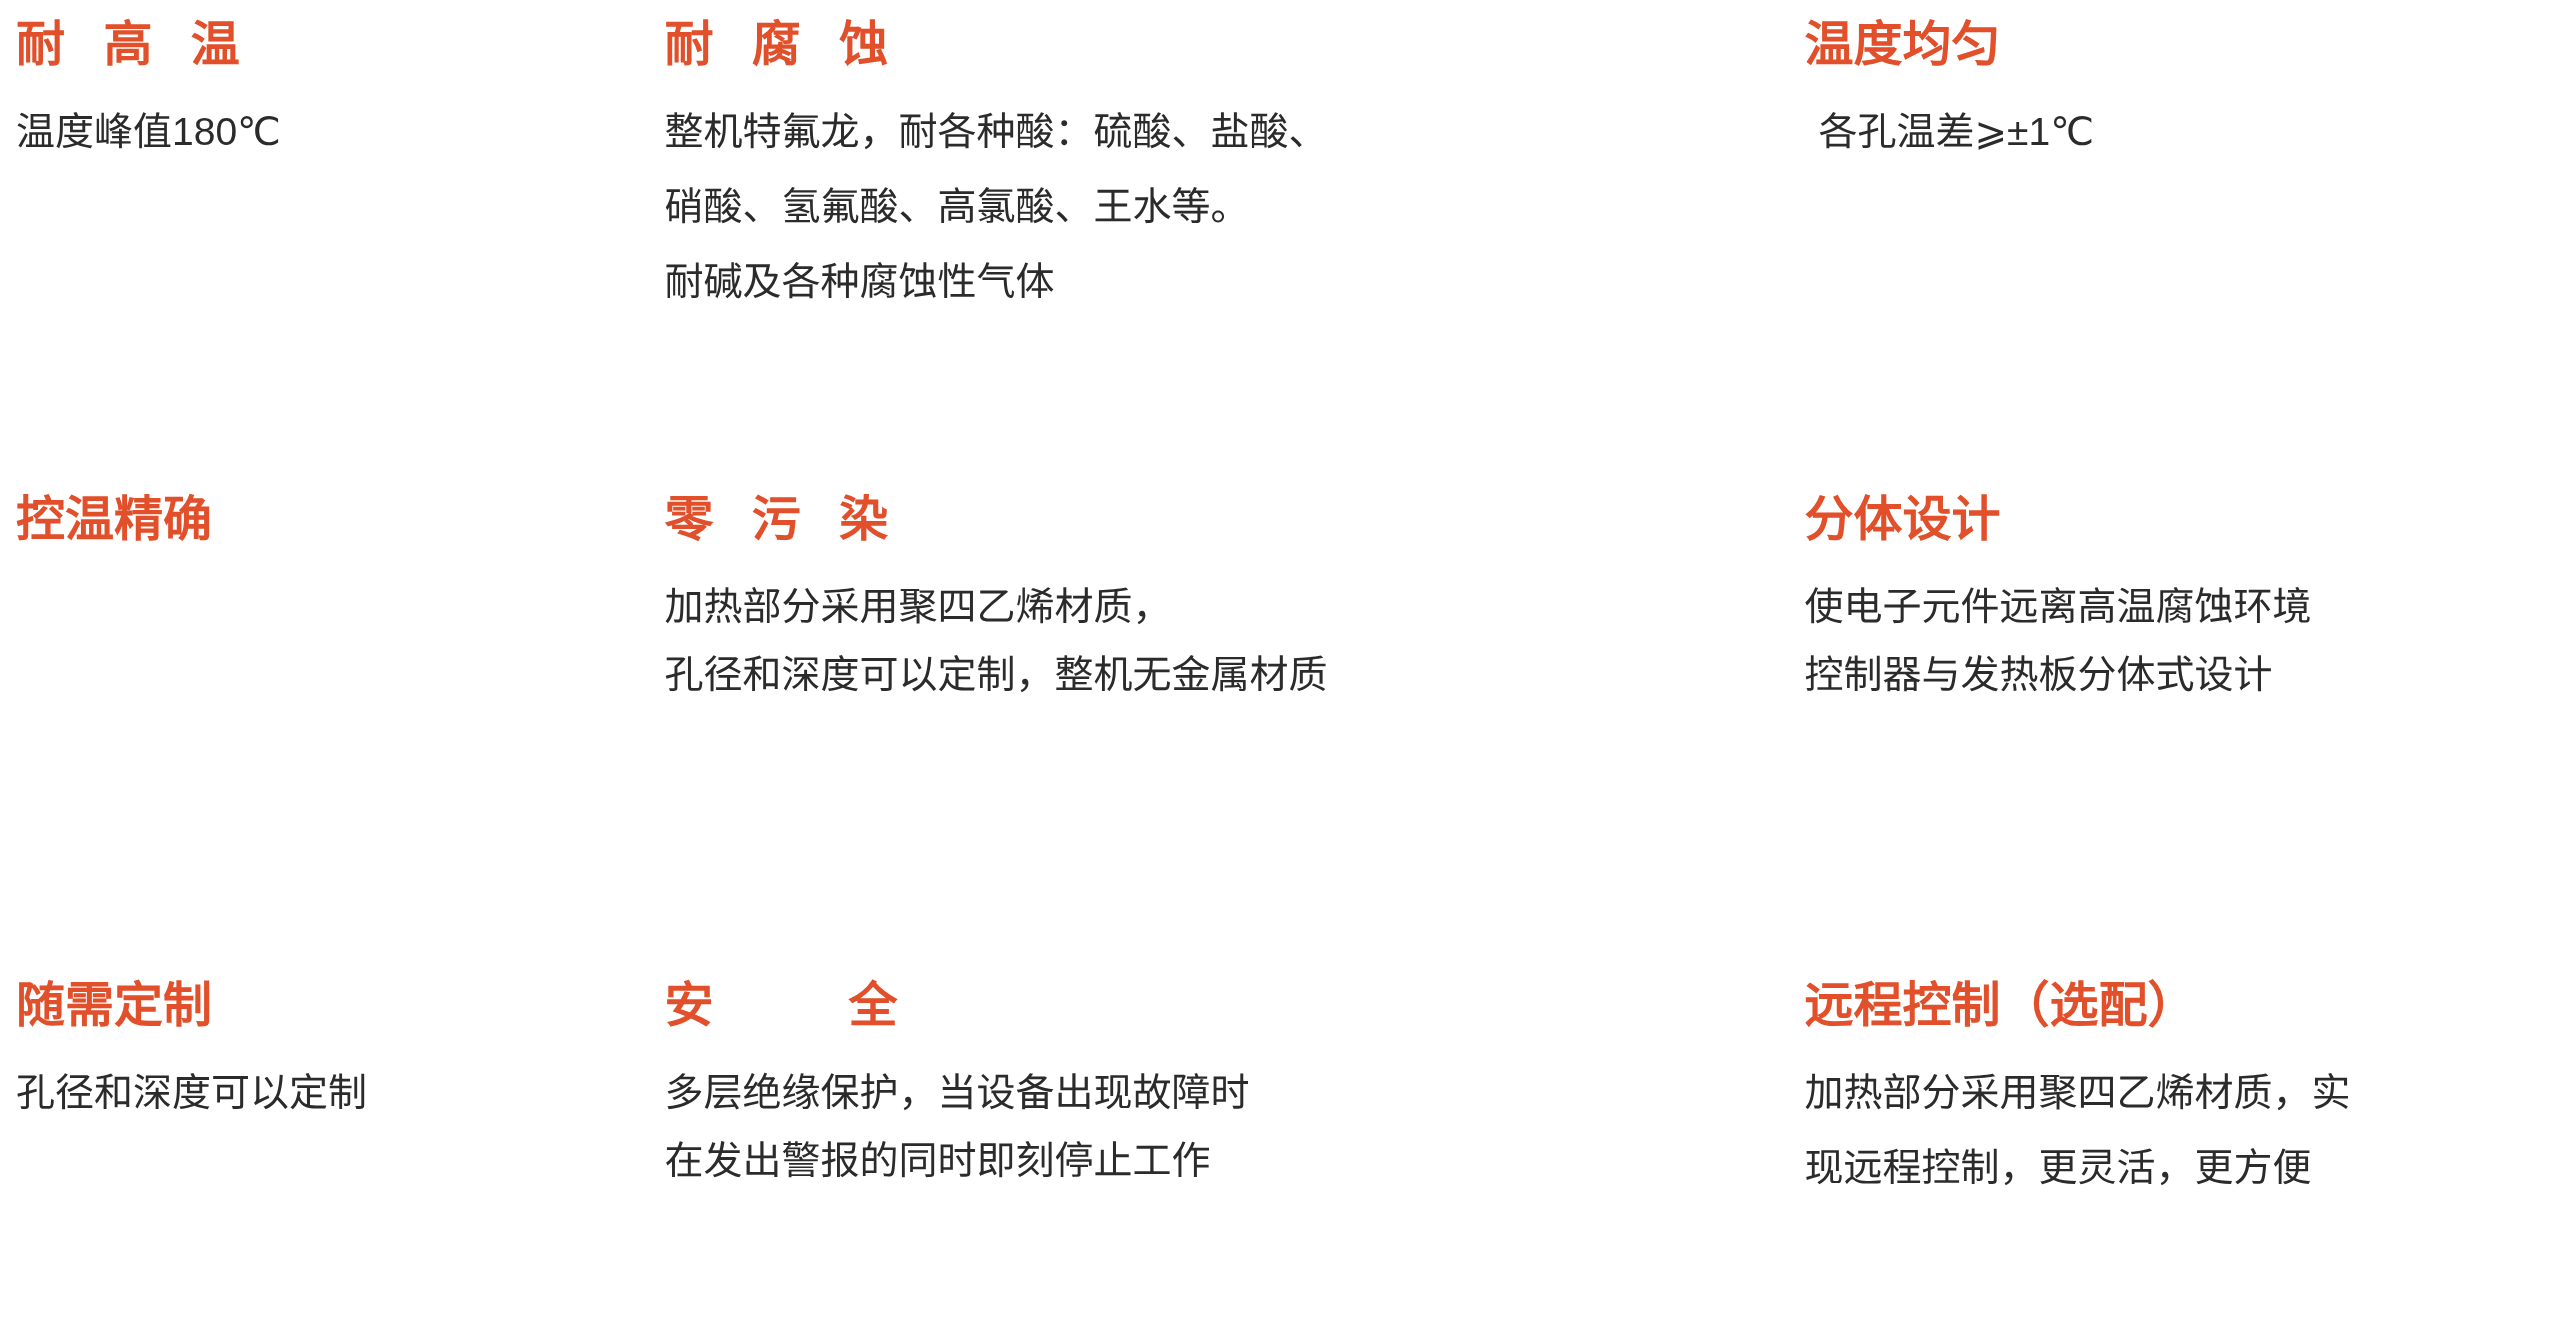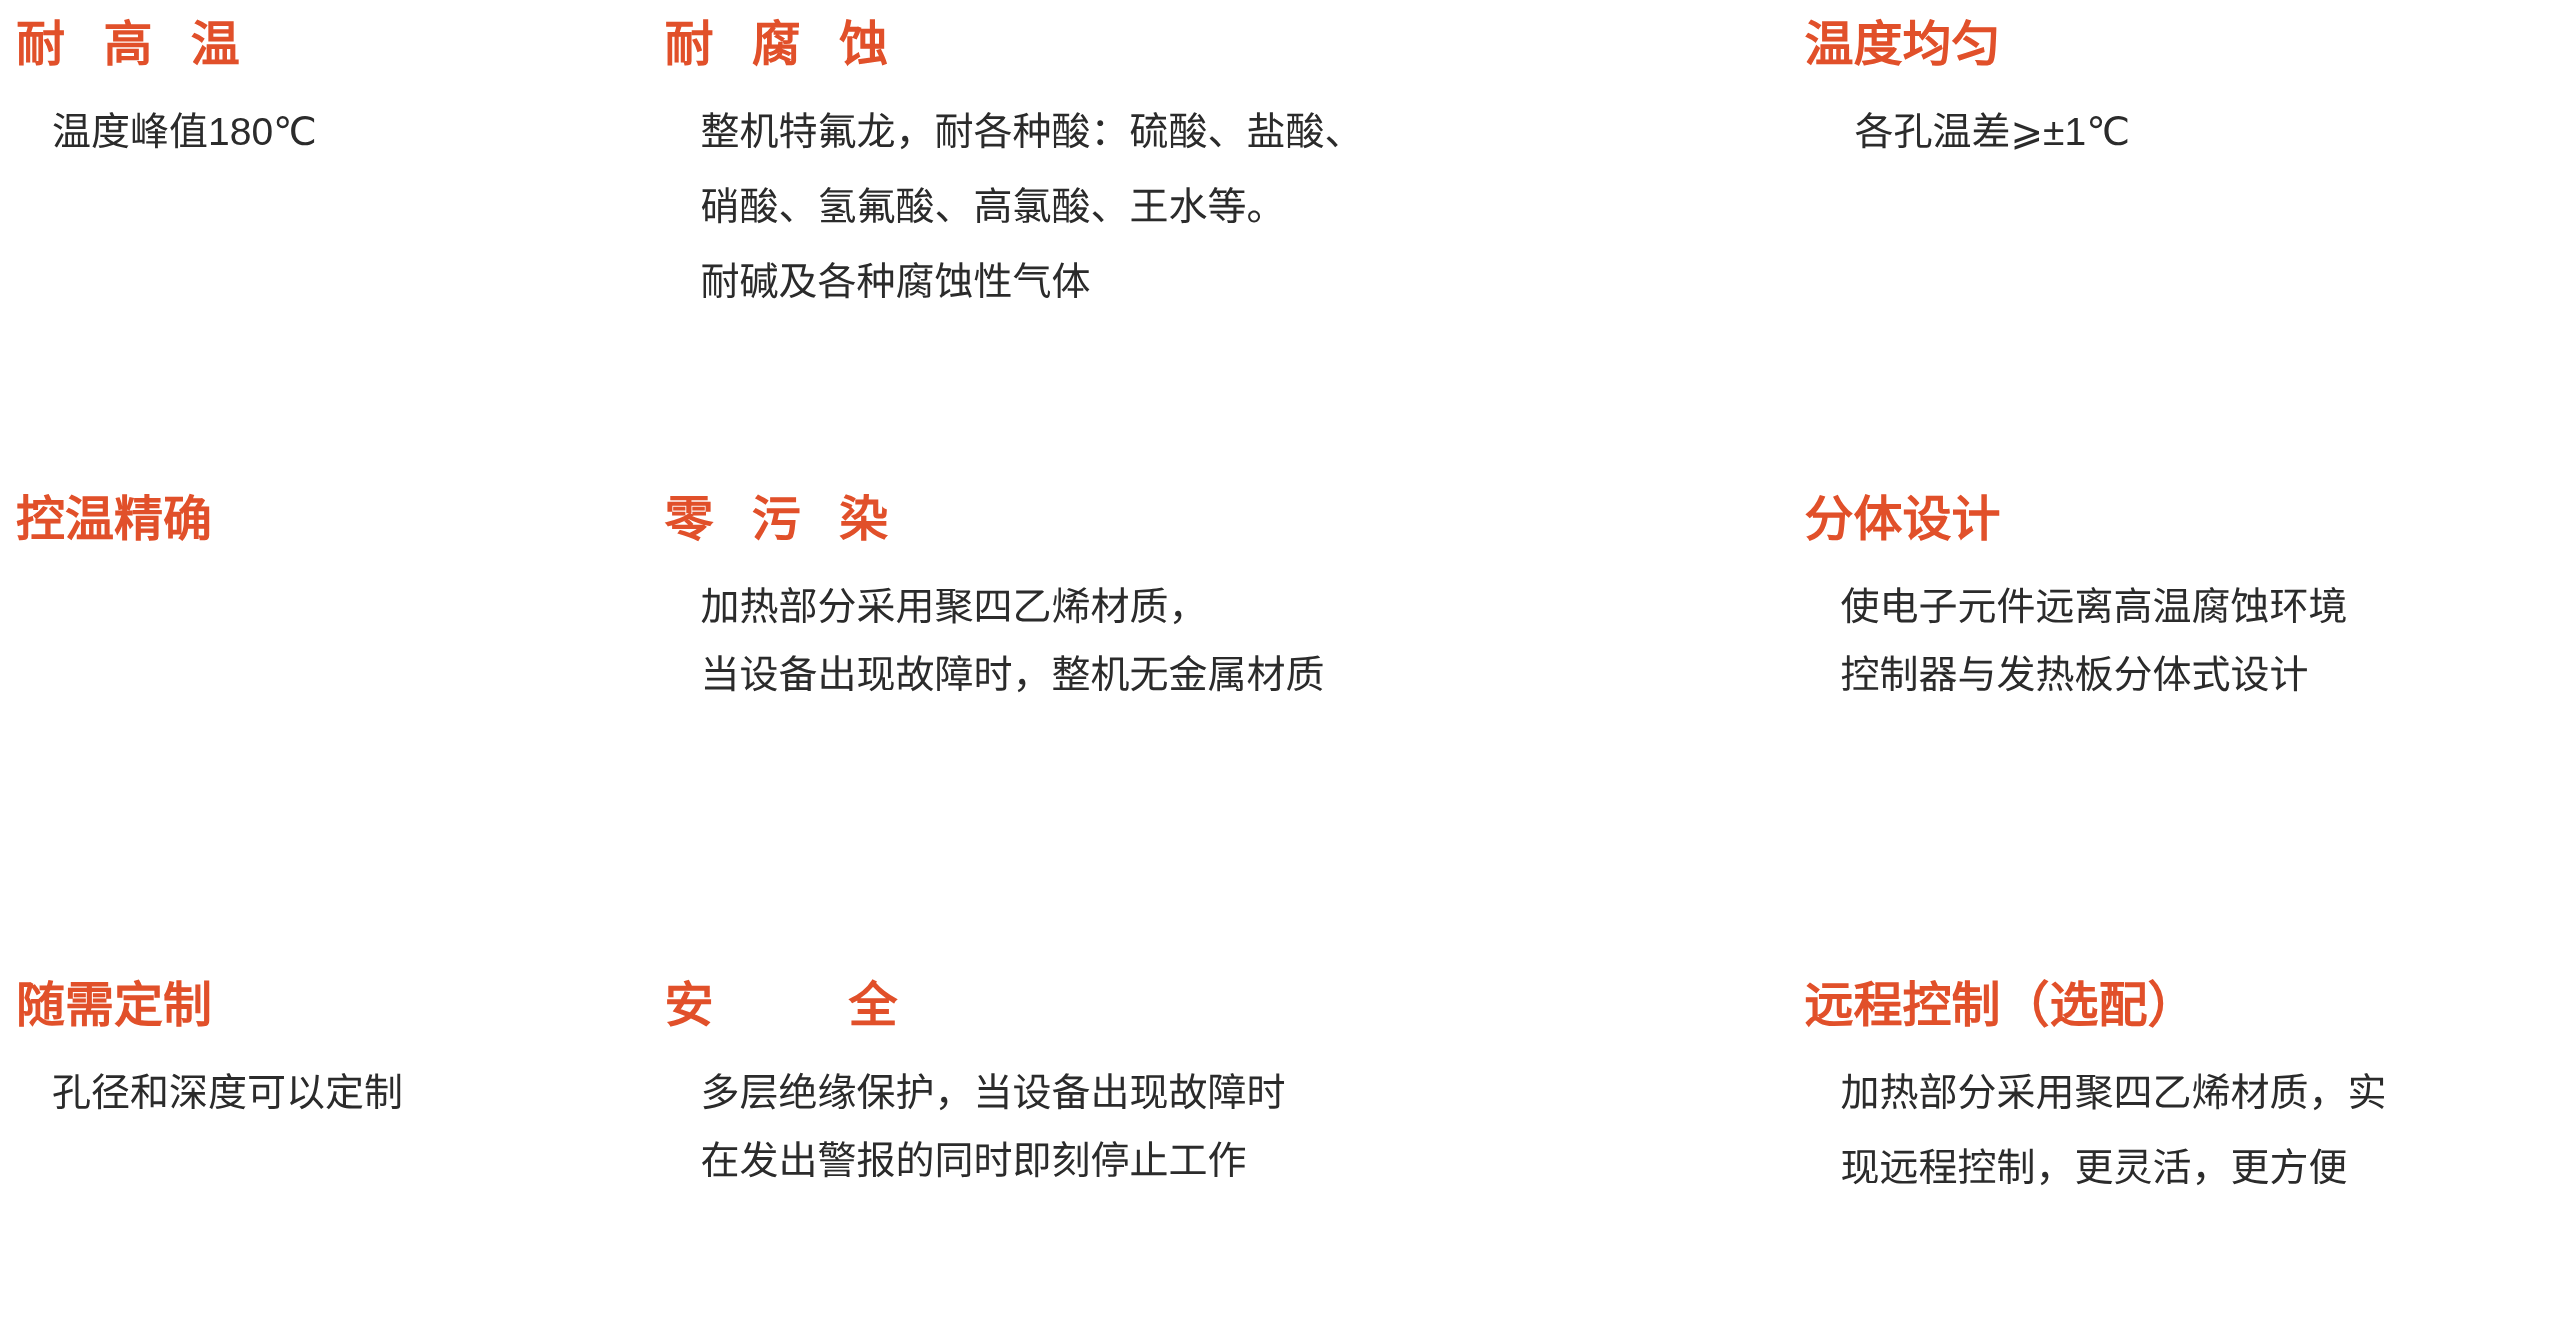--- a/index.html
+++ b/index.html
@@ -38,21 +38,20 @@
     margin: 0 0 32px 0;
     white-space: nowrap;
   }
   .title-spaced {
     letter-spacing: 12.4px;
   }
   .feature-body {
     font-size: 39px;
     line-height: 1.42;
     color: #2b2b2b;
-    margin-left: 36px;
   }
   .feature-body p {
     margin: 0 0 12.4px 0;
     white-space: nowrap;
   }
   .feature-body p:last-child {
     margin-bottom: 0;
   }
   .body-loose p {
     margin-bottom: 19.4px;
@@ -94,21 +93,21 @@
   </div>
 
   <div class="feature col-1 row-2">
     <h2 class="feature-title">控温精确</h2>
   </div>
 
   <div class="feature col-2 row-2">
     <h2 class="feature-title title-spaced">零 污 染</h2>
     <div class="feature-body">
       <p>加热部分采用聚四乙烯材质，</p>
-      <p>当设备出现故障时，整机无金属材质</p>
+      <p>孔径和深度可以定制，整机无金属材质</p>
     </div>
   </div>
 
   <div class="feature col-3 row-2">
     <h2 class="feature-title">分体设计</h2>
     <div class="feature-body">
       <p>使电子元件远离高温腐蚀环境</p>
       <p>控制器与发热板分体式设计</p>
     </div>
   </div>

